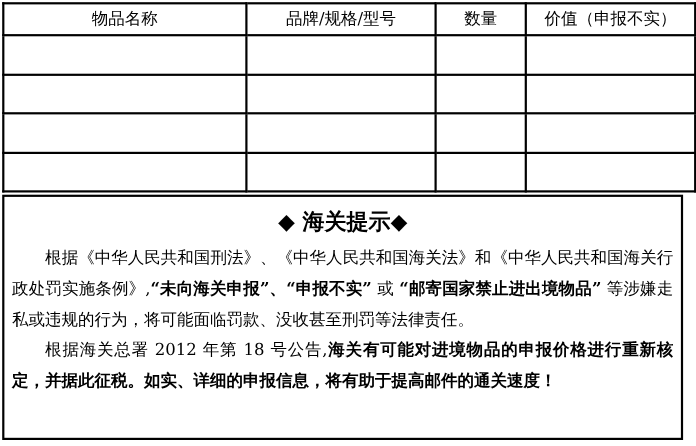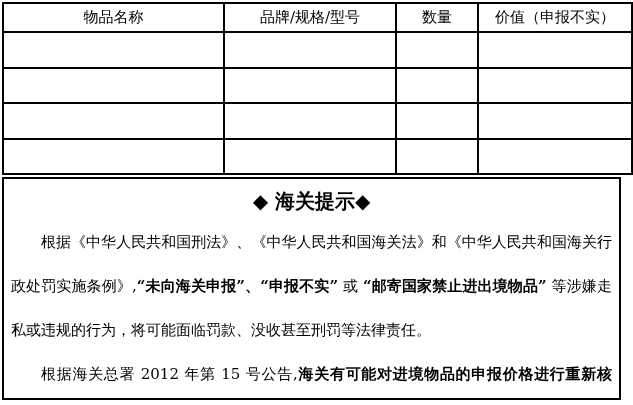--- a/index.html
+++ b/index.html
@@ -45,21 +45,21 @@
   .notice-title {
     margin: 9px 0 6px 0;
     text-align: center;
     font-size: 20px;
     font-weight: bold;
     line-height: 26px;
   }
   .notice-paragraphs p {
     margin: 0;
     font-size: 15px;
-    line-height: 44px;
+    line-height: 28px;
     text-indent: 2em;
     text-align: justify;
     text-justify: inter-ideograph;
   }
   .notice-paragraphs .b { font-weight: bold; }
 </style>
 </head>
 <body>
 
 <div class="doc">
@@ -104,17 +104,17 @@
           <td></td>
           <td></td>
         </tr>
       </tbody>
   </table>
 
   <div class="notice">
     <div class="notice-title">◆ 海关提示◆</div>
     <div class="notice-paragraphs">
         <p><span>根据《中华人民共和国刑法》、《中华人民共和国海关法》和《中华人民共和国海关行政处罚实施条例》,</span><span class="b">“未向海关申报”、“申报不实”</span><span> 或 </span><span class="b">“邮寄国家禁止进出境物品”</span><span> 等涉嫌走私或违规的行为，将可能面临罚款、没收甚至刑罚等法律责任。</span></p>
-        <p><span>根据海关总署 2012 年第 15 号公告,</span><span class="b">海关有可能对进境物品的申报价格进行重新核定，并据此征税。如实、详细的申报信息，将有助于提高邮件的通关速度！</span></p>
+        <p><span>根据海关总署 2012 年第 18 号公告,</span><span class="b">海关有可能对进境物品的申报价格进行重新核定，并据此征税。如实、详细的申报信息，将有助于提高邮件的通关速度！</span></p>
       </div>
   </div>
 
 </div>
 
 </body></html>

